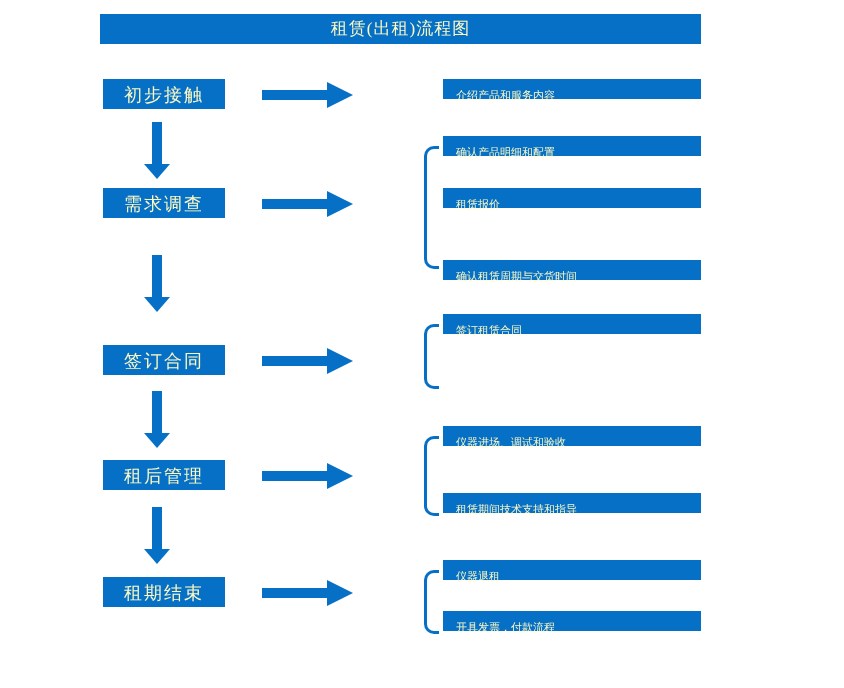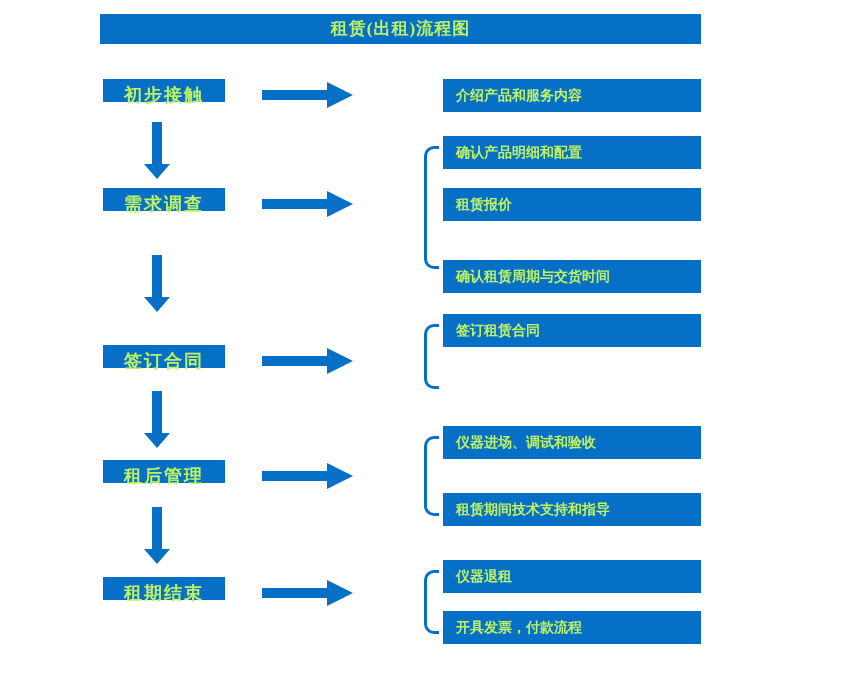--- a/index.html
+++ b/index.html
@@ -2,33 +2,33 @@
 <html style="--blue: #0670C6;"><head>
 <meta charset="utf-8">
 <style>
   :root{ --blue:#0670C6; }
   html,body{ margin:0; padding:0; background:#ffffff; }
   .canvas{
     position:relative; width:844px; height:688px; background:#ffffff;
     font-family:"Liberation Serif","DejaVu Serif",serif; overflow:hidden;
   }
   .box{
-    position:absolute; background:var(--blue); color:#bef264; font-weight:bold;
+    position:absolute; background:var(--blue); color:#fef9c3; font-weight:normal;
   }
   .title-bar{
     left:100px; top:14px; width:601px; height:30px; line-height:30px;
     text-align:center; font-size:17px; letter-spacing:1px;
   }
   .stage{
-    left:103px; width:122px; height:23px; line-height:33px;
+    left:103px; width:122px; height:30px; line-height:33px;
     text-align:center; font-size:18px; letter-spacing:2px;
   }
   .detail{
-    left:443px; width:258px; height:33px; line-height:33px;
-    font-size:14px; padding-left:13px; box-sizing:border-box; white-space:nowrap;
+    left:443px; width:258px; height:20px; line-height:33px;
+    font-size:11px; padding-left:13px; box-sizing:border-box; white-space:nowrap;
   }
   .h-arrow{ position:absolute; left:262px; width:91px; height:26px; }
   .h-arrow .shaft{
     position:absolute; left:0; top:8px; width:65px; height:10px; background:var(--blue);
   }
   .h-arrow .head{
     position:absolute; right:0; top:0; width:0; height:0;
     border-top:13px solid transparent; border-bottom:13px solid transparent;
     border-left:26px solid var(--blue);
   }

